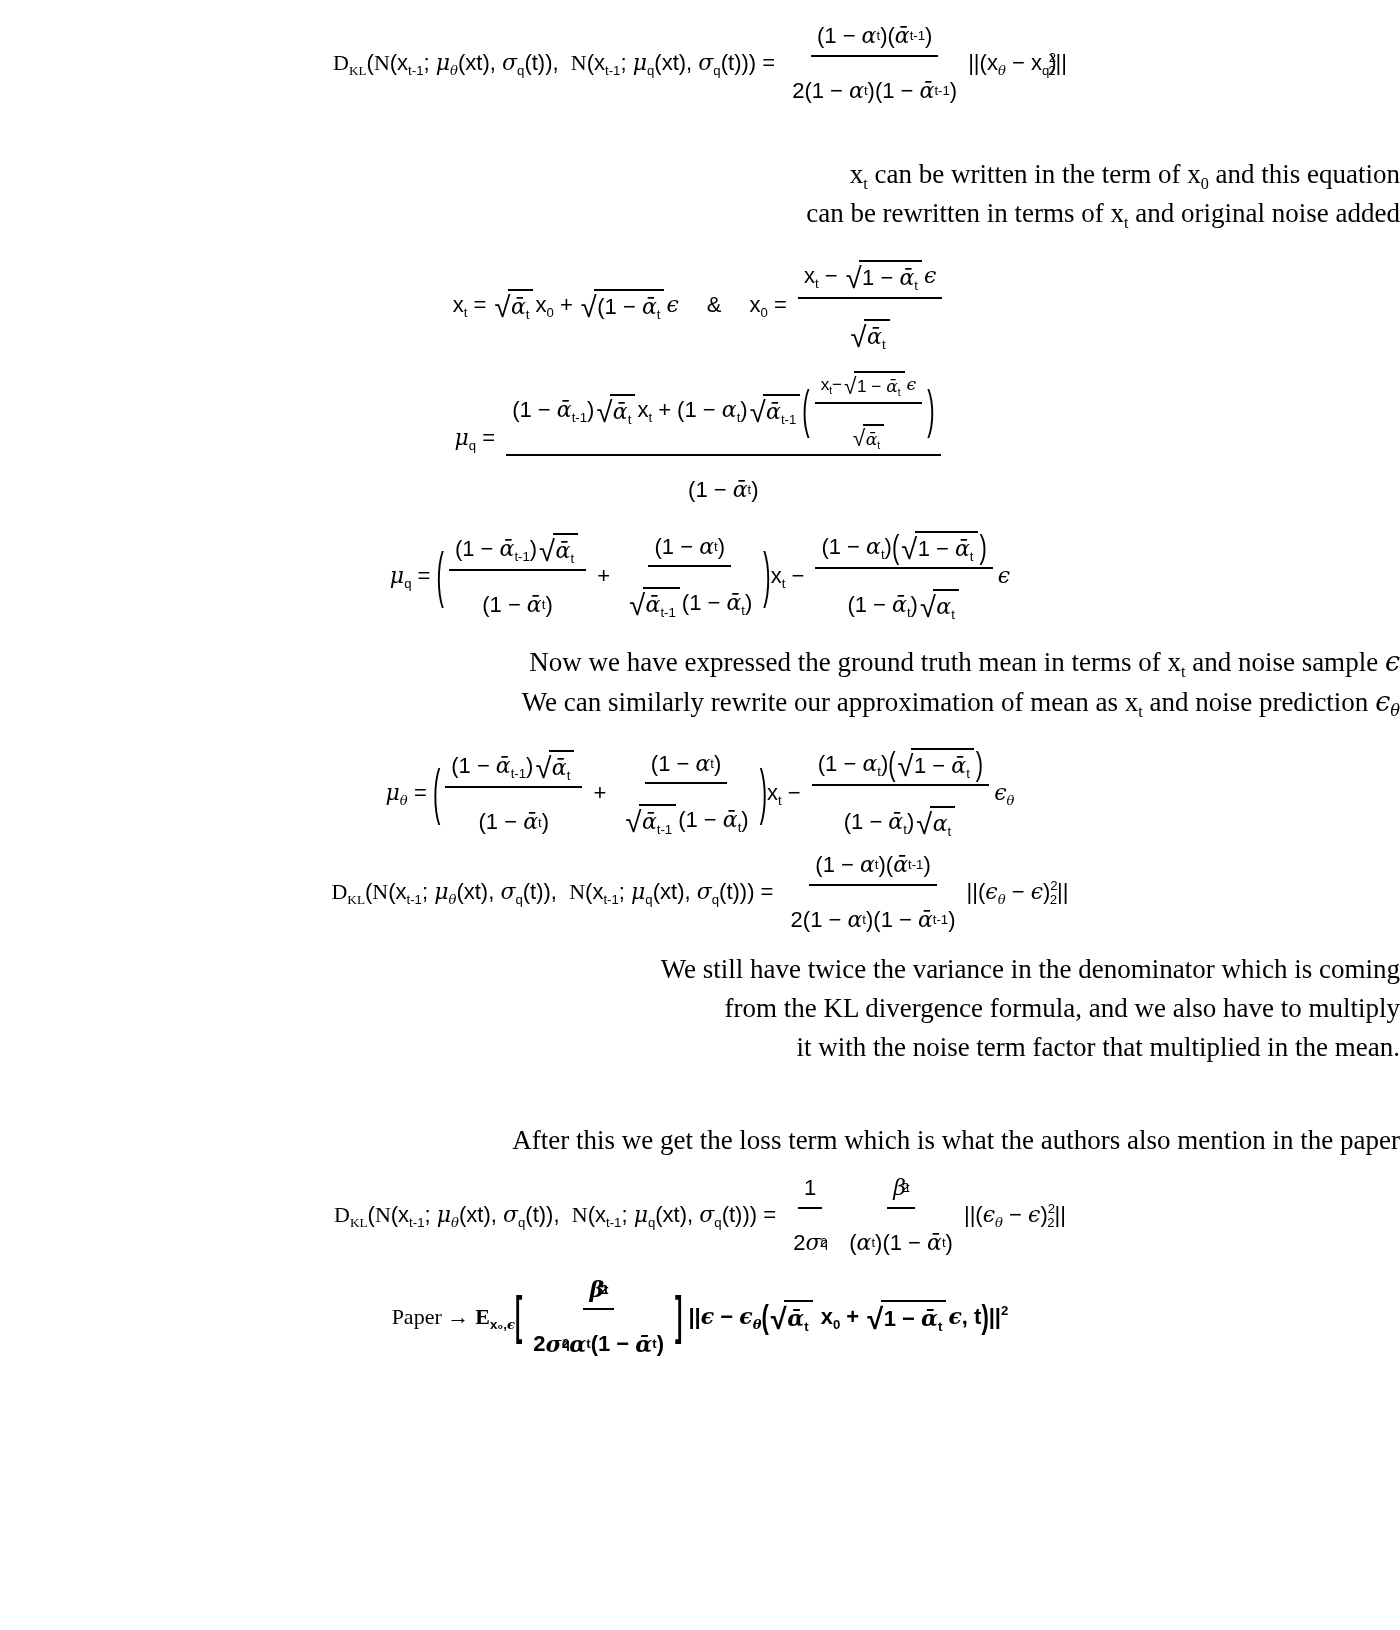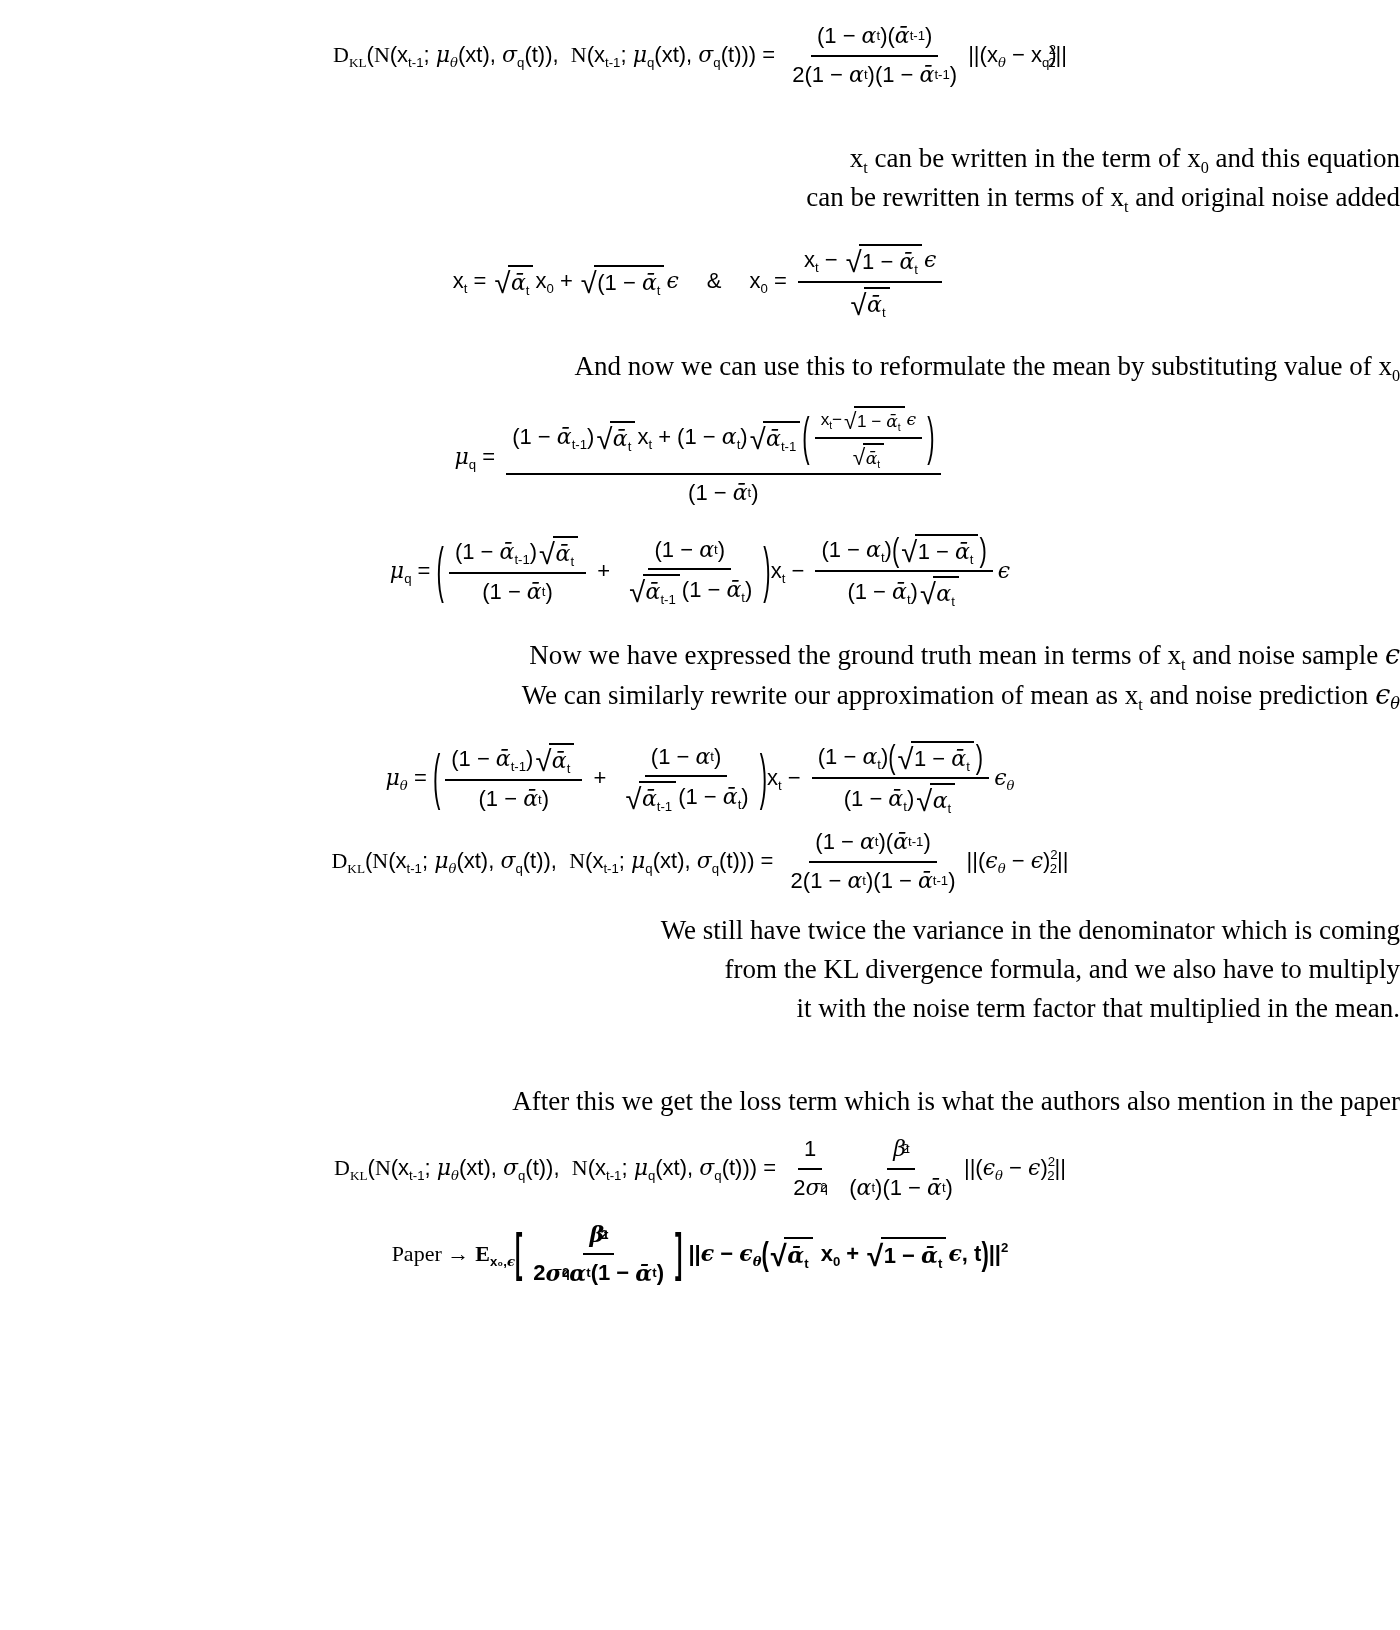--- a/index.html
+++ b/index.html
@@ -26,21 +26,21 @@
   sup { vertical-align:0.65em; }
   sub + sup { margin-left:-0.6em; }   
   sup + sub { margin-left:-0.6em; }   
 
   .gk { font-family:"DejaVu Serif", serif; font-style:italic; } 
   .rm { font-family:"Liberation Serif", serif; }                
 
   .frac { display:inline-flex; flex-direction:column; align-items:center; margin:0 5px; }
   .num, .den { display:flex; align-items:center; justify-content:center; padding:0 6px; white-space:pre; }
   .num { border-bottom:2px solid #000; padding-bottom:4px; }
-  .den { padding-top:4px; }
+  .den { padding-top:20px; }
   .frac .frac { font-size:0.78em;justify-content:flex-end; }
 
   .sqrt { display:inline-flex; align-items:flex-end; margin:0 2px; }
   .sqrt::before { content:"√"; font-size:1.32em; line-height:0.95; margin-right:-2.5px; }
   .rad { border-top:2px solid #000; padding:2px 4px 0 3px; white-space:pre; }
 
   
   .st { display:inline-block; line-height:1; white-space:pre; }
   .s16 { transform:scaleY(1.55); }
   .s24 { transform:scaleY(2.35); }
@@ -85,23 +85,20 @@
         <span class="tok">x<sub>t</sub> − </span>
         <span class="sqrt"><span class="rad">1 − <span class="gk">ᾱ</span><sub>t</sub></span></span>
         <span class="tok"><span class="gk">ϵ</span></span>
       </span>
       <span class="den">
         <span class="sqrt"><span class="rad"><span class="gk">ᾱ</span><sub>t</sub></span></span>
       </span>
     </span>
   </div>
 
-  <div class="cap" style="margin-top:28px">
-    <div><span class="rm">A</span>nd now we can use this to reformulate the mean by substituting value of x<sub>0</sub></div>
-  </div>
 
   <div class="eq" style="margin-top:20px">
     <span class="tok"><span class="gk">μ</span><sub>q</sub> = </span>
     <span class="frac">
       <span class="num">
         <span class="tok">(1 − <span class="gk">ᾱ</span><sub>t-1</sub>)</span>
         <span class="sqrt"><span class="rad"><span class="gk">ᾱ</span><sub>t</sub></span></span>
         <span class="tok">x<sub>t</sub> + (1 − <span class="gk">α</span><sub>t</sub>)</span>
         <span class="sqrt"><span class="rad"><span class="gk">ᾱ</span><sub>t-1</sub></span></span>
         <span class="st s24">(</span>
@@ -149,21 +146,21 @@
         <span class="st s16">)</span>
       </span>
       <span class="den">
         <span class="tok">(1 − <span class="gk">ᾱ</span><sub>t</sub>)</span>
         <span class="sqrt"><span class="rad"><span class="gk">α</span><sub>t</sub></span></span>
       </span>
     </span>
     <span class="tok"><span class="gk">ϵ</span></span>
   </div>
 
-  <div class="cap" style="margin-top:26px">
+  <div class="cap" style="margin-top:20px">
     <div><span class="rm">N</span>ow we have expressed the ground truth mean in terms of x<sub>t</sub> and noise sample <span class="gk">ϵ</span></div>
     <div><span class="rm">W</span>e can similarly rewrite our approximation of mean as x<sub>t</sub> and noise prediction <span class="gk">ϵ</span><sub><span class="gk">θ</span></sub></div>
   </div>
 
   <div class="eq" style="margin-top:26px">
     <span class="tok"><span class="gk">μ</span><sub><span class="gk">θ</span></sub> = </span>
     <span class="st s28">(</span>
     <span class="frac">
       <span class="num">
         <span class="tok">(1 − <span class="gk">ᾱ</span><sub>t-1</sub>)</span>

